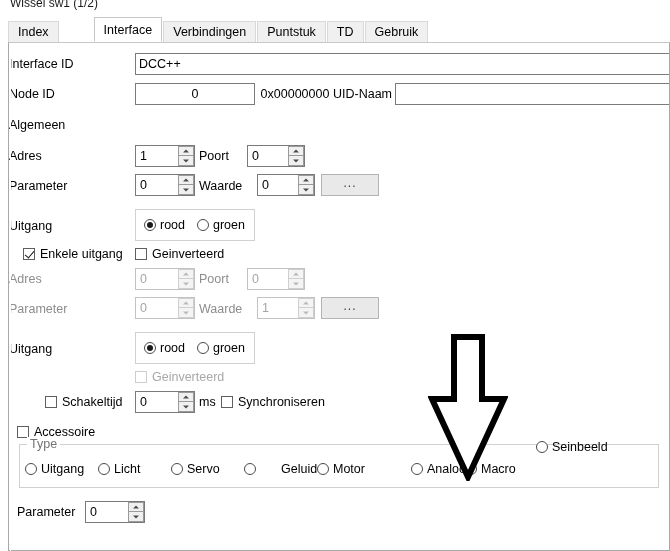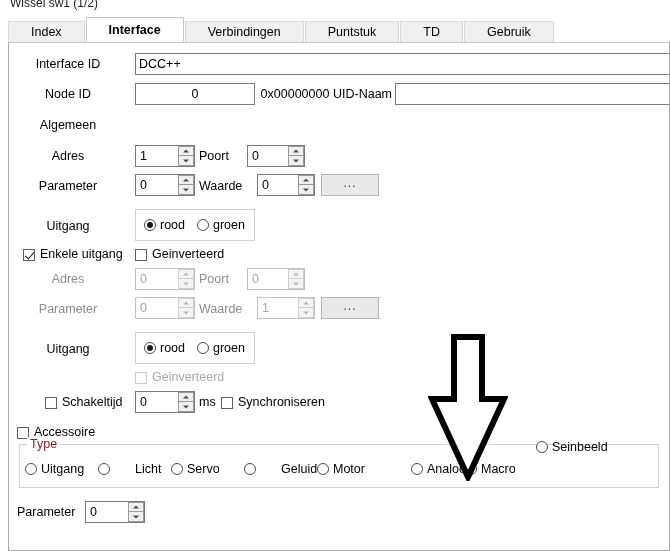--- a/index.html
+++ b/index.html
@@ -34,39 +34,40 @@
     left: 8px;
     top: 18px;
     height: 24px;
     width: 662px;
     display: flex;
     align-items: flex-end;
   }
   .tab {
     height: 21px;
     line-height: 21px;
-    padding: 0 22px;
+    padding: 0 9px;
     margin-right: 1px;
     font-size: 12.5px;
     background: #f0f0f0;
     border: 1px solid #d9d9d9;
     border-bottom: none;
     color: #000;
     white-space: nowrap;
     box-sizing: border-box;
   }
   .tab.active {
     height: 25px;
     line-height: 24px;
     background: #ffffff;
     border: 1px solid #c8c8c8;
     border-bottom: 1px solid #ffffff;
     position: relative;
     z-index: 3;
-    font-weight: bold;
+    font-weight: normal;
+    margin-left: 34px;
   }
 
   
   .tabpage {
     position: absolute;
     left: 8px;
     top: 42px;
     width: 662px;
     height: 509px;
     background: #ffffff;
@@ -85,21 +86,21 @@
     box-sizing: border-box;
     pointer-events: none;
   }
 
   
   .lbl {
     position: absolute;
     font-size: 12.5px;
     color: #000;
     white-space: nowrap;
-    text-align: center;
+    text-align: left;
   }
   .lbl.dis { color: #8d8d8d; }
 
   .tbox {
     position: absolute;
     box-sizing: border-box;
     background: #ffffff;
     border: 1px solid #7a7a7a;
     font-family: "Liberation Sans", sans-serif;
     font-size: 12.5px;
@@ -196,21 +197,21 @@
     font-size: 12px;
     letter-spacing: 1px;
     color: #3a3a3a;
     padding-bottom: 4px;
   }
 
   
   .cb {
     position: absolute;
     display: flex;
-    align-items: flex-end;
+    align-items: center;
     white-space: nowrap;
     font-size: 12.5px;
     color: #000;
   }
   .cb .box {
     width: 12px; height: 12px;
     box-sizing: border-box;
     border: 1px solid #5f5f5f;
     background: #ffffff;
     margin-right: 5px;
@@ -263,21 +264,21 @@
     position: absolute;
     box-sizing: border-box;
     border: 1px solid #d0d0d0;
     background: transparent;
   }
   .gbox-legend {
     position: absolute;
     background: #ffffff;
     padding: 0 3px;
     font-size: 12.5px;
-    color: #7f1d1d;
+    color: #737373;
   }
 
   
   .arrow-annot {
     position: absolute;
     left: 428px;
     top: 333px;
     width: 80px;
     height: 148px;
     pointer-events: none;
@@ -438,21 +439,21 @@
     <span>Accessoire</span>
   </div>
 
   <div class="gbox" style="left:10px; top:401px; width:640px; height:44px;"></div>
   <div class="gbox-legend" style="left:18px; top:394px;">Type</div>
 
   <div class="rb" style="left:16px; top:419px;">
     <span class="dot"></span>
     <span>Uitgang</span>
   </div>
-  <div class="rb" style="left:89px; top:419px;gap:21px;">
+  <div class="rb" style="left:89px; top:419px;">
     <span class="dot"></span>
     <span>Licht</span>
   </div>
   <div class="rb" style="left:162px; top:419px;">
     <span class="dot"></span>
     <span>Servo</span>
   </div>
   <div class="rb" style="left:235px; top:419px;gap:21px;">
     <span class="dot"></span>
     <span>Geluid</span>

